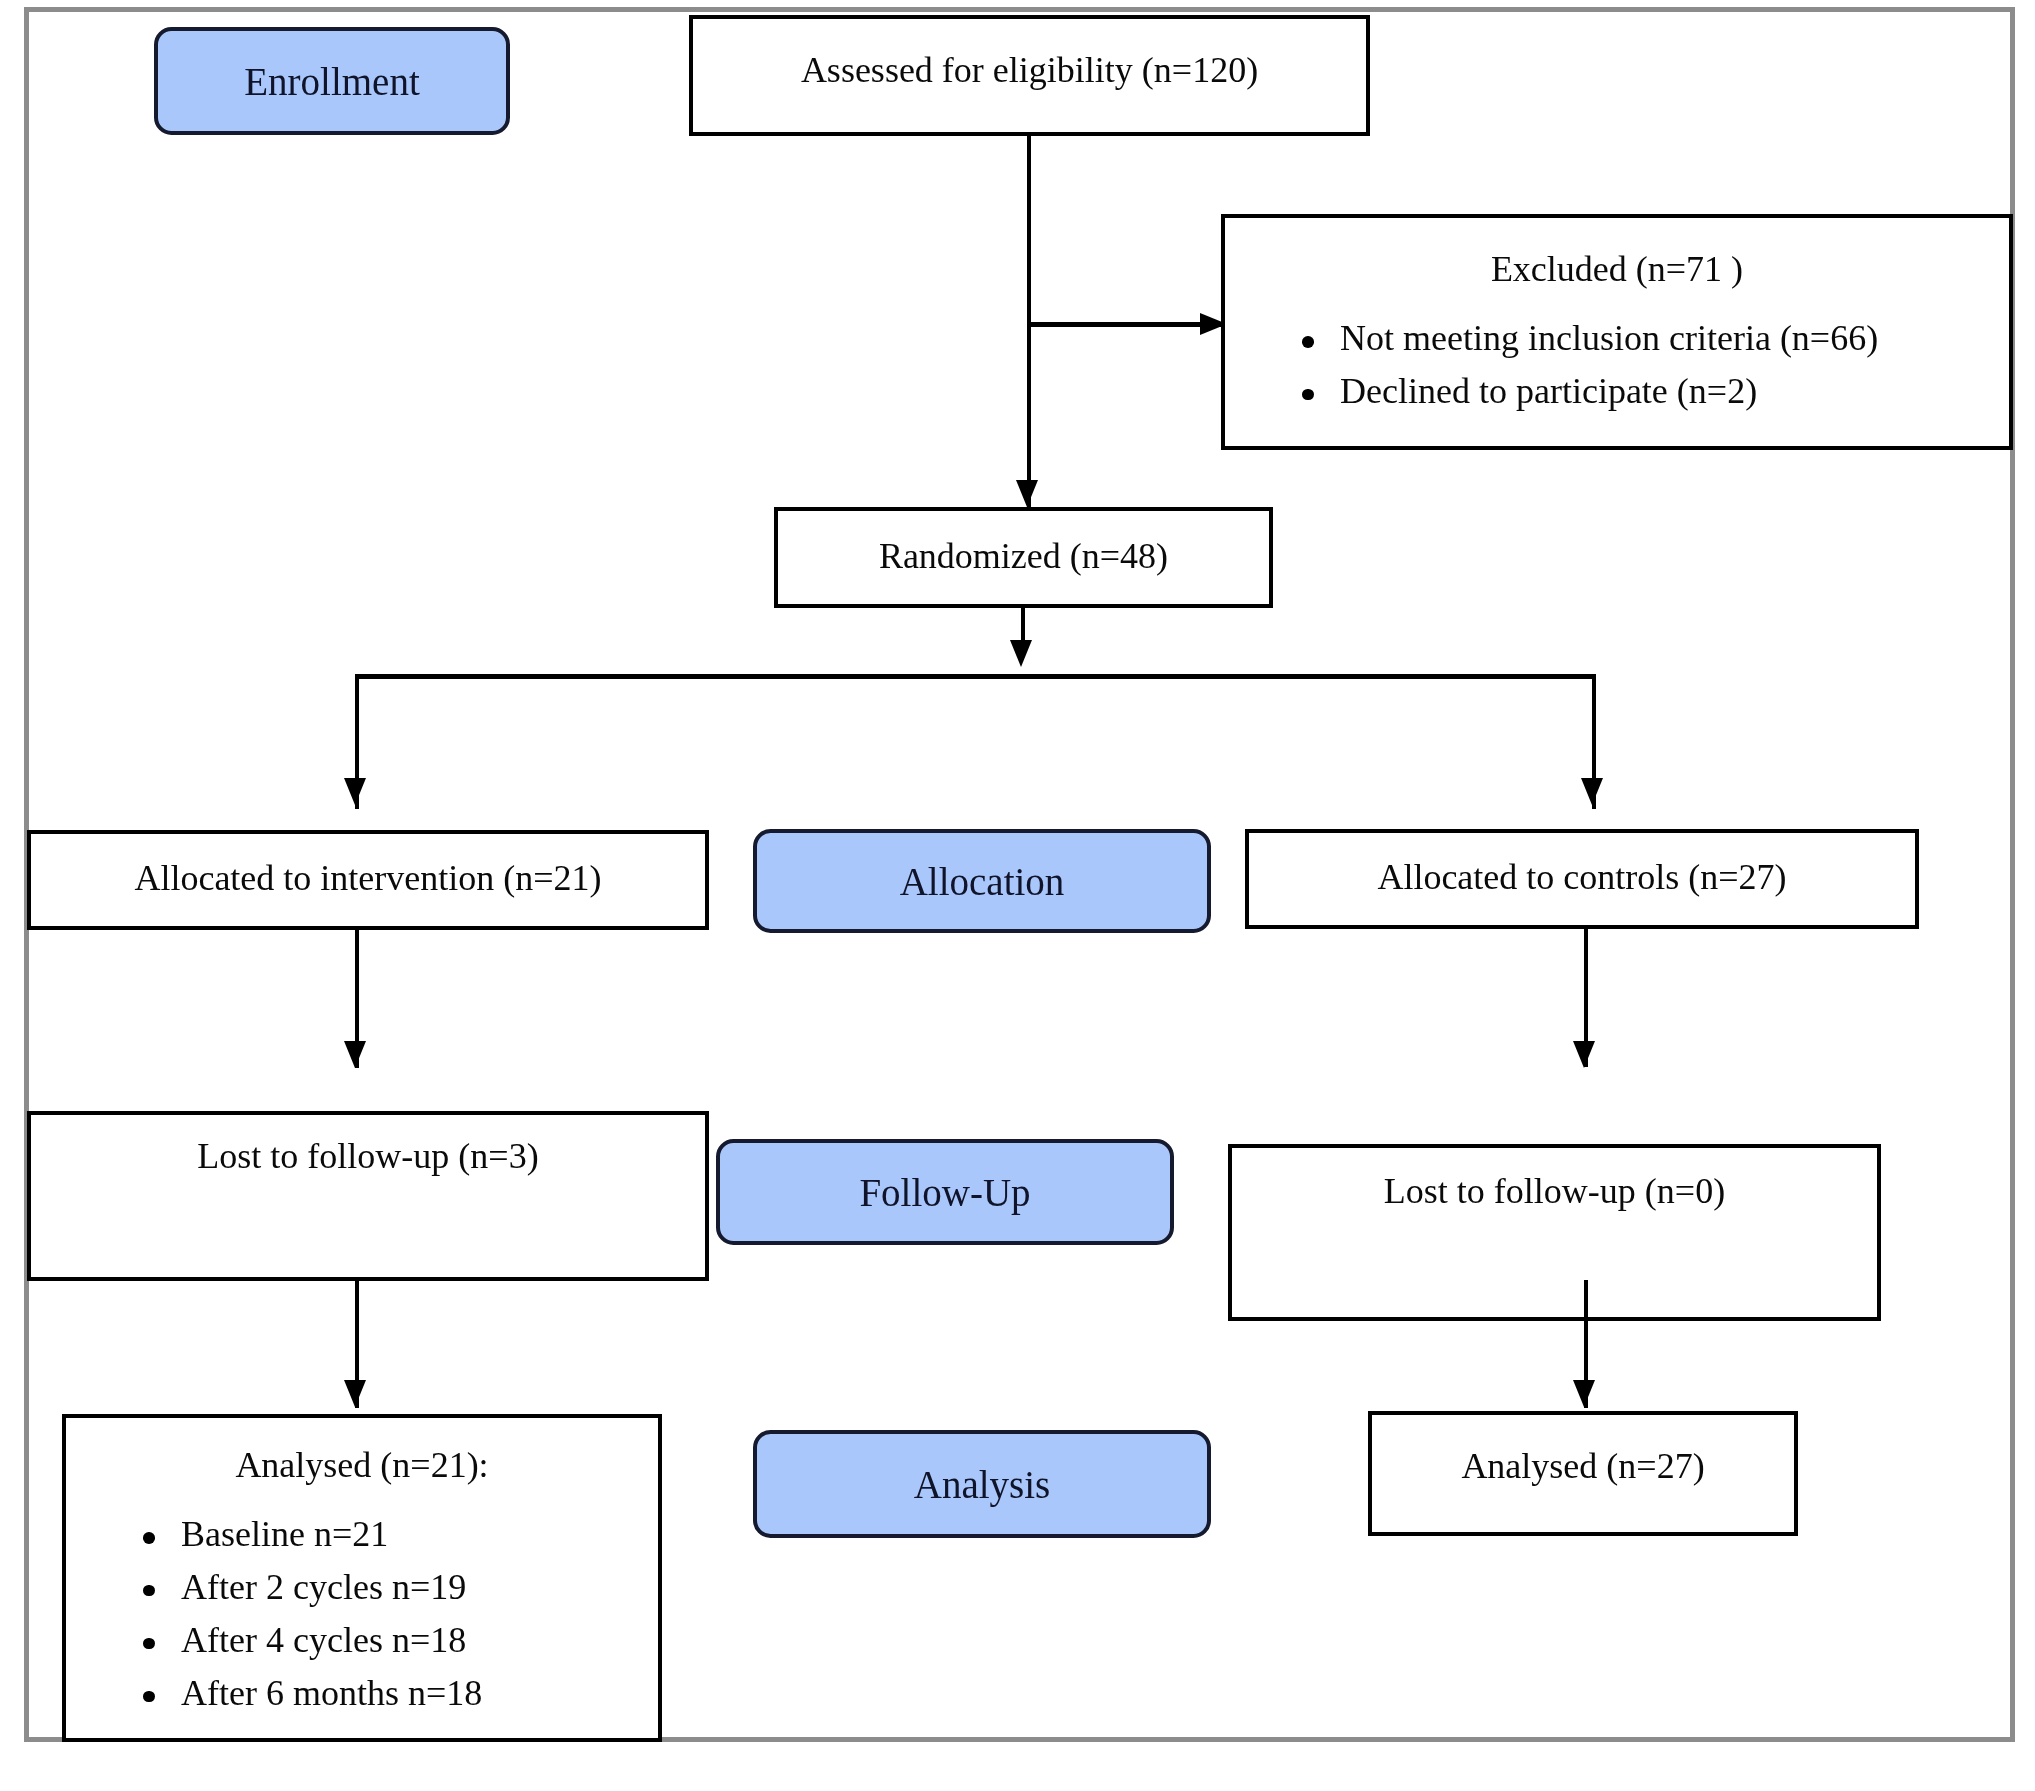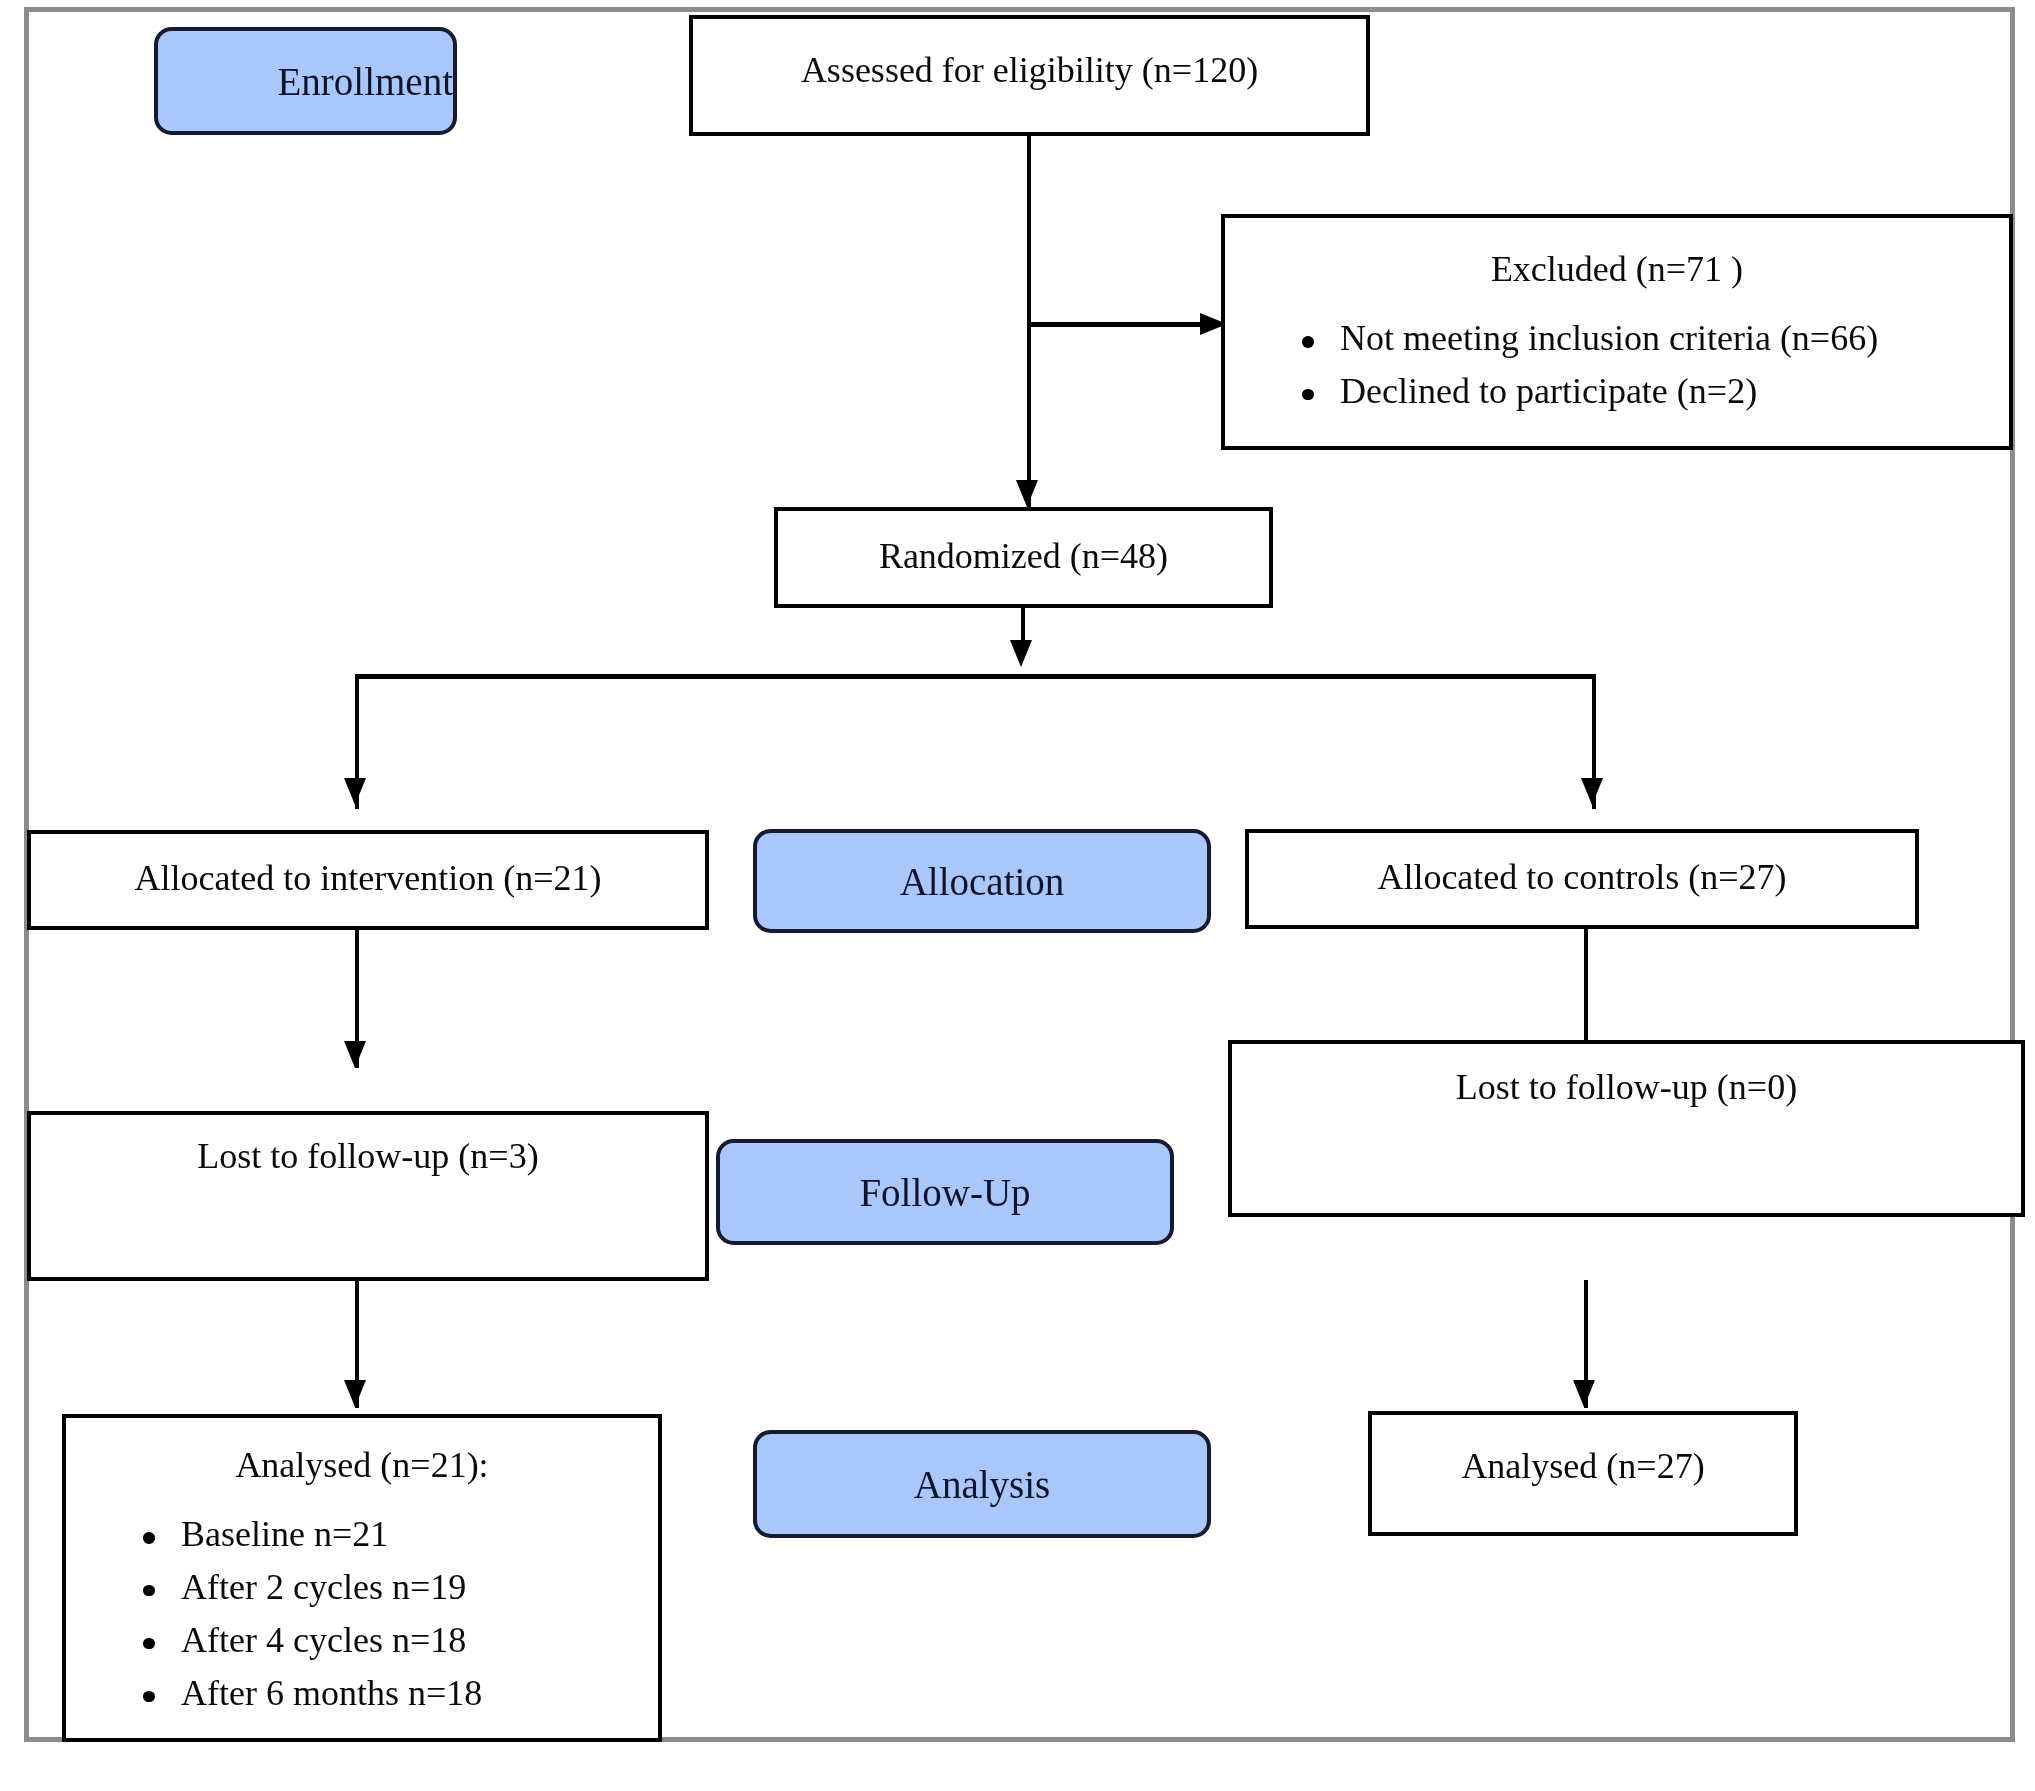--- a/index.html
+++ b/index.html
@@ -107,21 +107,21 @@
 </head>
 <body>
 
 <div id="page">
 
   <div class="frame-line frame-left"></div>
   <div class="frame-line frame-right"></div>
   <div class="frame-line frame-top"></div>
   <div class="frame-line frame-bottom"></div>
 
-  <div class="stage" style="left:154px; top:27px; width:303px; height:108px;justify-content:flex-end;">
+  <div class="stage" style="left:154px; top:27px; width:356px; height:108px;">
     <span>Enrollment</span>
   </div>
 
   <div class="box" style="left:689px; top:15px; width:681px; height:121px;">
     <div class="inner tline" style="top:30px; padding:0 23px;">Assessed for eligibility  (n=120)</div>
   </div>
 
   <div class="line vline" style="left:1027px; top:136px; height:371px;"></div>
   <div class="arrow-down" style="left:1016px; top:480px;"></div>
 
@@ -169,21 +169,21 @@
   <div class="arrow-down" style="left:1573px; top:1041px;"></div>
 
   <div class="box" style="left:27px; top:1111px; width:682px; height:170px;">
     <div class="inner tcenter" style="top:20px; padding:0 15px;">Lost to follow-up (n=3)</div>
   </div>
 
   <div class="stage" style="left:716px; top:1139px; width:458px; height:106px;">
     <span>Follow-Up</span>
   </div>
 
-  <div class="box" style="left:1228px; top:1040px; width:797px; height:177px;font-family:Liberation Serif, serif;">
+  <div class="box" style="left:1228px; top:1144px; width:653px; height:177px;font-family:Liberation Serif, serif;">
     <div class="inner tcenter" style="top:21.6px; padding:0 15px;">Lost to follow-up (n=0)</div>
   </div>
 
   <div class="line vline" style="left:355px; top:1280px; height:128px;"></div>
   <div class="arrow-down" style="left:344px; top:1380px;"></div>
 
   <div class="line vline" style="left:1584px; top:1280px; height:128px;"></div>
   <div class="arrow-down" style="left:1573px; top:1380px;"></div>
 
   <div class="box" style="left:62px; top:1414px; width:600px; height:328px;">

